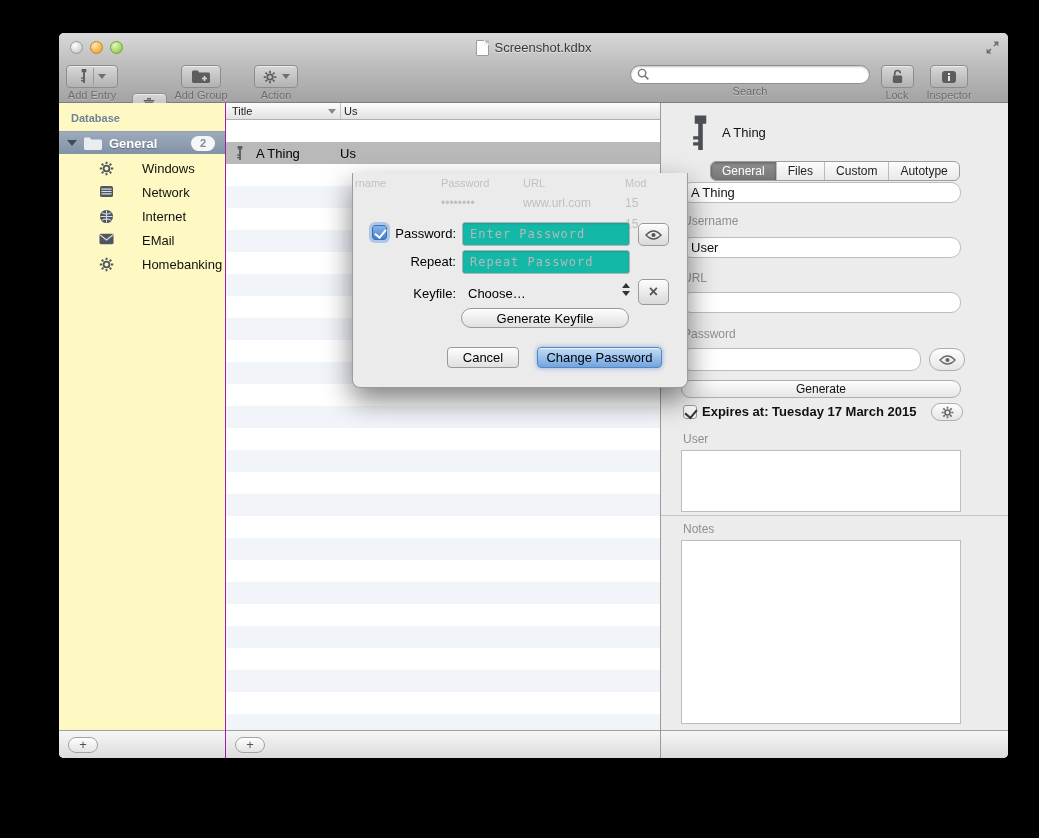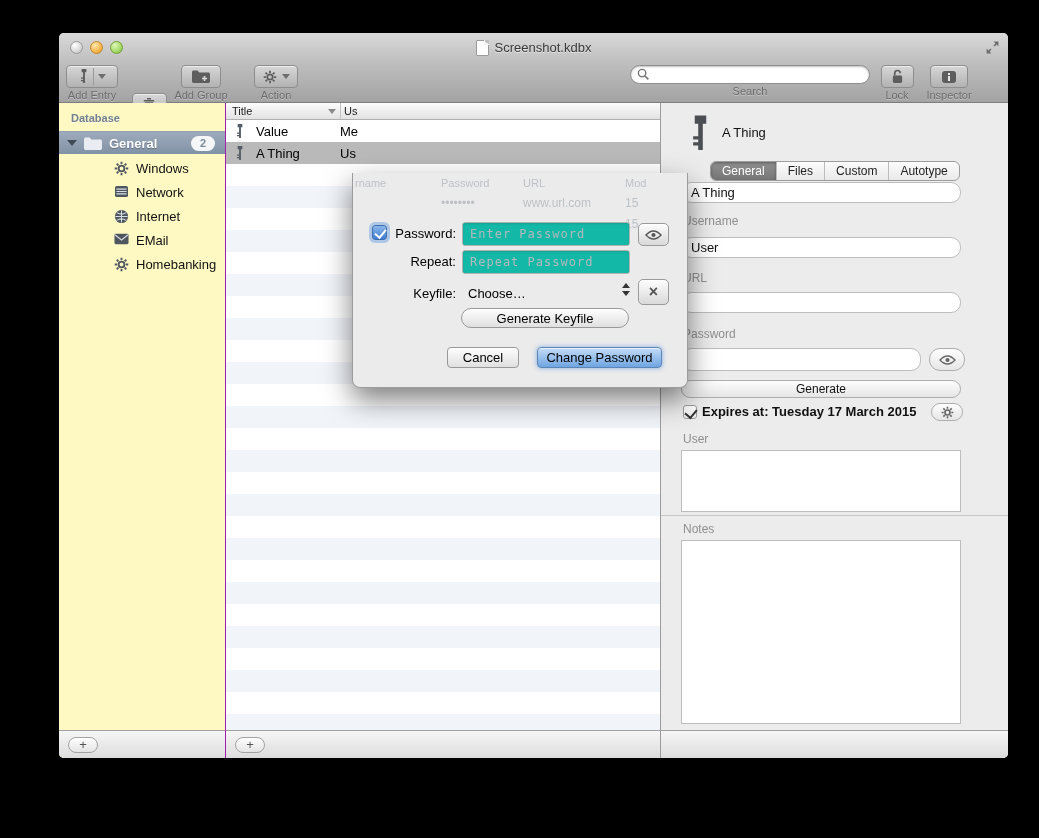--- a/index.html
+++ b/index.html
@@ -56,21 +56,21 @@
   .sb-group { position:absolute; left:0; top:28px; right:0; height:23px;
               background:linear-gradient(#9dabbb,#8292a6); border-top:1px solid #93a1b2;
               display:flex; align-items:center; }
   .disclosure { width:0; height:0; border-left:5px solid transparent; border-right:5px solid transparent;
                 border-top:6px solid #3f4b58; margin-left:8px; }
   .sb-folder { color:#e9edf2; margin-left:7px; }
   .sb-group-label { color:#fff; font-weight:bold; font-size:13px; margin-left:7px;
                     text-shadow:0 1px 1px rgba(0,0,0,.3); flex:1; }
   .badge { background:#f4f6f8; border-radius:9px; min-width:24px; height:15px; margin-right:10px;
            font-size:11px; font-weight:bold; color:#7d8c9b; display:flex; align-items:center; justify-content:center; }
-  .sb-item { position:absolute; left:15px; right:0; height:24px; display:flex; align-items:center; }
+  .sb-item { position:absolute; left:0; right:0; height:24px; display:flex; align-items:center;gap:21px; }
   .sb-icon { width:15px; height:15px; margin-left:40px; color:#4f565e; flex:none; }
   .sb-item-label { font-size:13px; color:#111; margin-left:7px; }
 
   
   .list-header { position:absolute; left:0; top:0; right:0; height:17px;
                  background:linear-gradient(#fcfcfc,#e2e2e2); border-bottom:1px solid #b0b0b0;
                  font-size:11px; color:#222; }
   .col-title { position:absolute; left:6px; top:2px; }
   .col-user  { position:absolute; left:118px; top:2px; }
   .col-div { position:absolute; left:114px; top:0; bottom:0; width:1px; background:#c3c3c3; }
@@ -334,29 +334,20 @@
     <div class="listpane">
       <div class="list-header">
         <span class="col-title">Title</span>
         <span class="sort-arrow"></span>
         <span class="col-div"></span>
         <span class="col-user">Us</span>
       </div>
 
       <div class="list-stripes"></div>
 
-      <div class="lrow" style="top:17px;background:#fff;">
-        <span class="keyicon">
-          <svg viewBox="0 0 10 16" width="10" height="15">
-              <path fill="currentColor" d="M2.5 0h5v3.5h-5zM4 3.5h2V15H4zM1.8 9h2.2v1.4H1.8zM1.8 11.6h2.2V13H1.8z"></path>
-            </svg>
-        </span>
-        <span class="lrow-title">Value</span>
-        <span class="lrow-user">Me</span>
-      </div>
       <div class="lrow" style="top:39px;background:#b9b9b9;">
         <span class="keyicon">
           <svg viewBox="0 0 10 16" width="10" height="15">
               <path fill="currentColor" d="M2.5 0h5v3.5h-5zM4 3.5h2V15H4zM1.8 9h2.2v1.4H1.8zM1.8 11.6h2.2V13H1.8z"></path>
             </svg>
         </span>
         <span class="lrow-title">A Thing</span>
         <span class="lrow-user">Us</span>
       </div>
 

